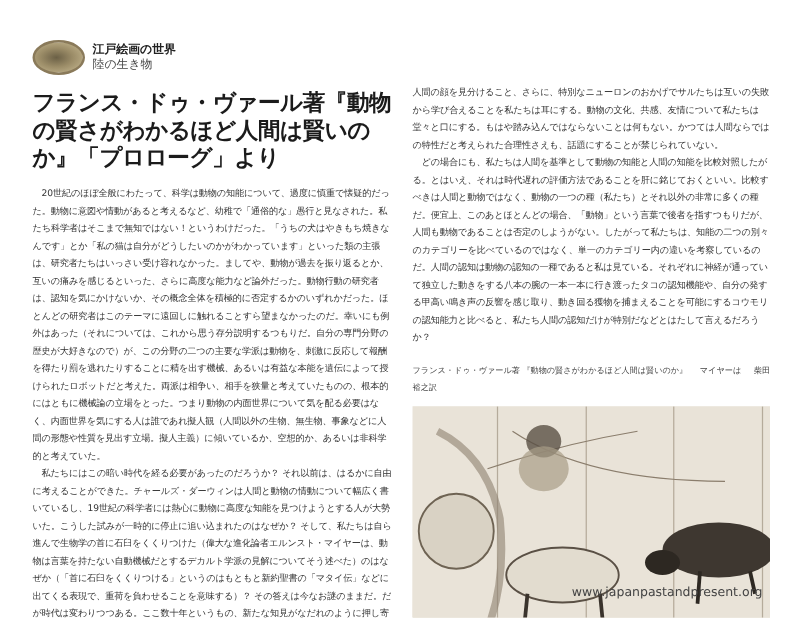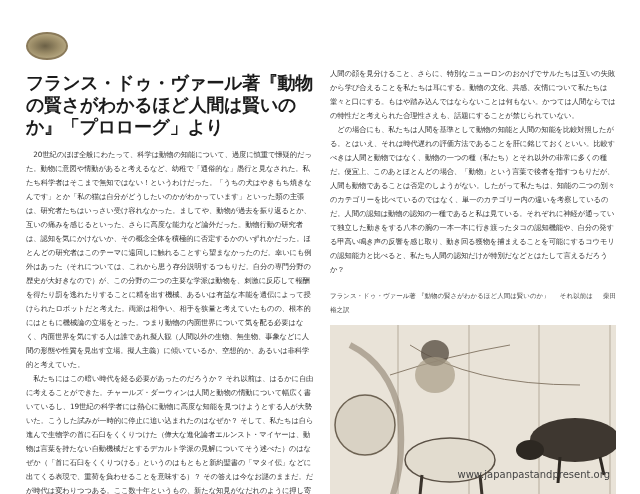--- a/index.html
+++ b/index.html
@@ -23,34 +23,38 @@
              background:linear-gradient(180deg,#ece7df 0%,#e6e0d5 60%,#ddd5c6 100%); }
   .caption { font-size:6.5px; color:#444; margin-top:3px; }
   .site { position:absolute; right:30px; bottom:14px; font-size:10px; color:#444; }
 </style>
 </head>
 <body>
 
 <div class="col-left">
   <div class="series">
     <div class="badge"></div>
+    <div class="series-text">
+      <div class="series-title">江戸絵画の世界</div>
+      <div class="series-sub">陸の生き物</div>
+    </div>
   </div>
   <h1>フランス・ドゥ・ヴァール著『動物の賢さがわかるほど人間は賢いのか』「プロローグ」より</h1>
   <p class="body">20世紀のほぼ全般にわたって、科学は動物の知能について、過度に慎重で懐疑的だった。動物に意図や情動があると考えるなど、幼稚で「通俗的な」愚行と見なされた。私たち科学者はそこまで無知ではない！というわけだった。「うちの犬はやきもち焼きなんです」とか「私の猫は自分がどうしたいのかがわかっています」といった類の主張は、研究者たちはいっさい受け容れなかった。ましてや、動物が過去を振り返るとか、互いの痛みを感じるといった、さらに高度な能力など論外だった。動物行動の研究者は、認知を気にかけないか、その概念全体を積極的に否定するかのいずれかだった。ほとんどの研究者はこのテーマに遠回しに触れることすら望まなかったのだ。幸いにも例外はあった（それについては、これから思う存分説明するつもりだ。自分の専門分野の歴史が大好きなので）が、この分野の二つの主要な学派は動物を、刺激に反応して報酬を得たり罰を逃れたりすることに精を出す機械、あるいは有益な本能を遺伝によって授けられたロボットだと考えた。両派は相争い、相手を狭量と考えていたものの、根本的にはともに機械論の立場をとった。つまり動物の内面世界について気を配る必要はなく、内面世界を気にする人は誰であれ擬人観（人間以外の生物、無生物、事象などに人間の形態や性質を見出す立場。擬人主義）に傾いているか、空想的か、あるいは非科学的と考えていた。</p>
   <p class="body">私たちにはこの暗い時代を経る必要があったのだろうか？ それ以前は、はるかに自由に考えることができた。チャールズ・ダーウィンは人間と動物の情動について幅広く書いているし、19世紀の科学者には熱心に動物に高度な知能を見つけようとする人が大勢いた。こうした試みが一時的に停止に追い込まれたのはなぜか？ そして、私たちは自ら進んで生物学の首に石臼をくくりつけた（偉大な進化論者エルンスト・マイヤーは、動物は言葉を持たない自動機械だとするデカルト学派の見解についてそう述べた）のはなぜか（「首に石臼をくくりつける」というのはもともと新約聖書の「マタイ伝」などに出てくる表現で、重荷を負わせることを意味する）？ その答えは今なお謎のままだ。だが時代は変わりつつある。ここ数十年というもの、新たな知見がなだれのように押し寄せ、近年はインターネット上で急速に普及していることには誰もが気づいているに違いない。毎週のように動物の高度な認知に関する新発見があり、その多くが説得力のある動画に裏づけられている。ラットが自分の決断を悔やみ、カラスが道具を作り、タコが</p>
 </div>
 
 <div class="col-right">
   <p class="body noindent">人間の顔を見分けること、さらに、特別なニューロンのおかげでサルたちは互いの失敗から学び合えることを私たちは耳にする。動物の文化、共感、友情について私たちは堂々と口にする。もはや踏み込んではならないことは何もない。かつては人間ならではの特性だと考えられた合理性さえも、話題にすることが禁じられていない。</p>
   <p class="body">どの場合にも、私たちは人間を基準として動物の知能と人間の知能を比較対照したがる。とはいえ、それは時代遅れの評価方法であることを肝に銘じておくといい。比較すべきは人間と動物ではなく、動物の一つの種（私たち）とそれ以外の非常に多くの種だ。便宜上、このあとほとんどの場合、「動物」という言葉で後者を指すつもりだが、人間も動物であることは否定のしようがない。したがって私たちは、知能の二つの別々のカテゴリーを比べているのではなく、単一のカテゴリー内の違いを考察しているのだ。人間の認知は動物の認知の一種であると私は見ている。それぞれに神経が通っていて独立した動きをする八本の腕の一本一本に行き渡ったタコの認知機能や、自分の発する甲高い鳴き声の反響を感じ取り、動き回る獲物を捕まえることを可能にするコウモリの認知能力と比べると、私たち人間の認知だけが特別だなどとはたして言えるだろうか？</p>
 
   <div class="source">
     <div>
       <span>フランス・ドゥ・ヴァール著 『動物の賢さがわかるほど人間は賢いのか』</span>
-      <span>それ以前は</span>
+      <span>マイヤーは</span>
       <span>柴田裕之訳</span>
     </div>
   </div>
 
   <div class="artwork">
     <svg width="286" height="178" viewBox="0 0 286 178">
       <rect x="0" y="0" width="286" height="178" fill="#e9e3d8"></rect>
       <line x1="68" y1="0" x2="68" y2="178" stroke="#b5ab9b" stroke-width="1"></line>
       <line x1="139" y1="0" x2="139" y2="178" stroke="#b5ab9b" stroke-width="1"></line>
       <line x1="209" y1="0" x2="209" y2="178" stroke="#b5ab9b" stroke-width="1"></line>

